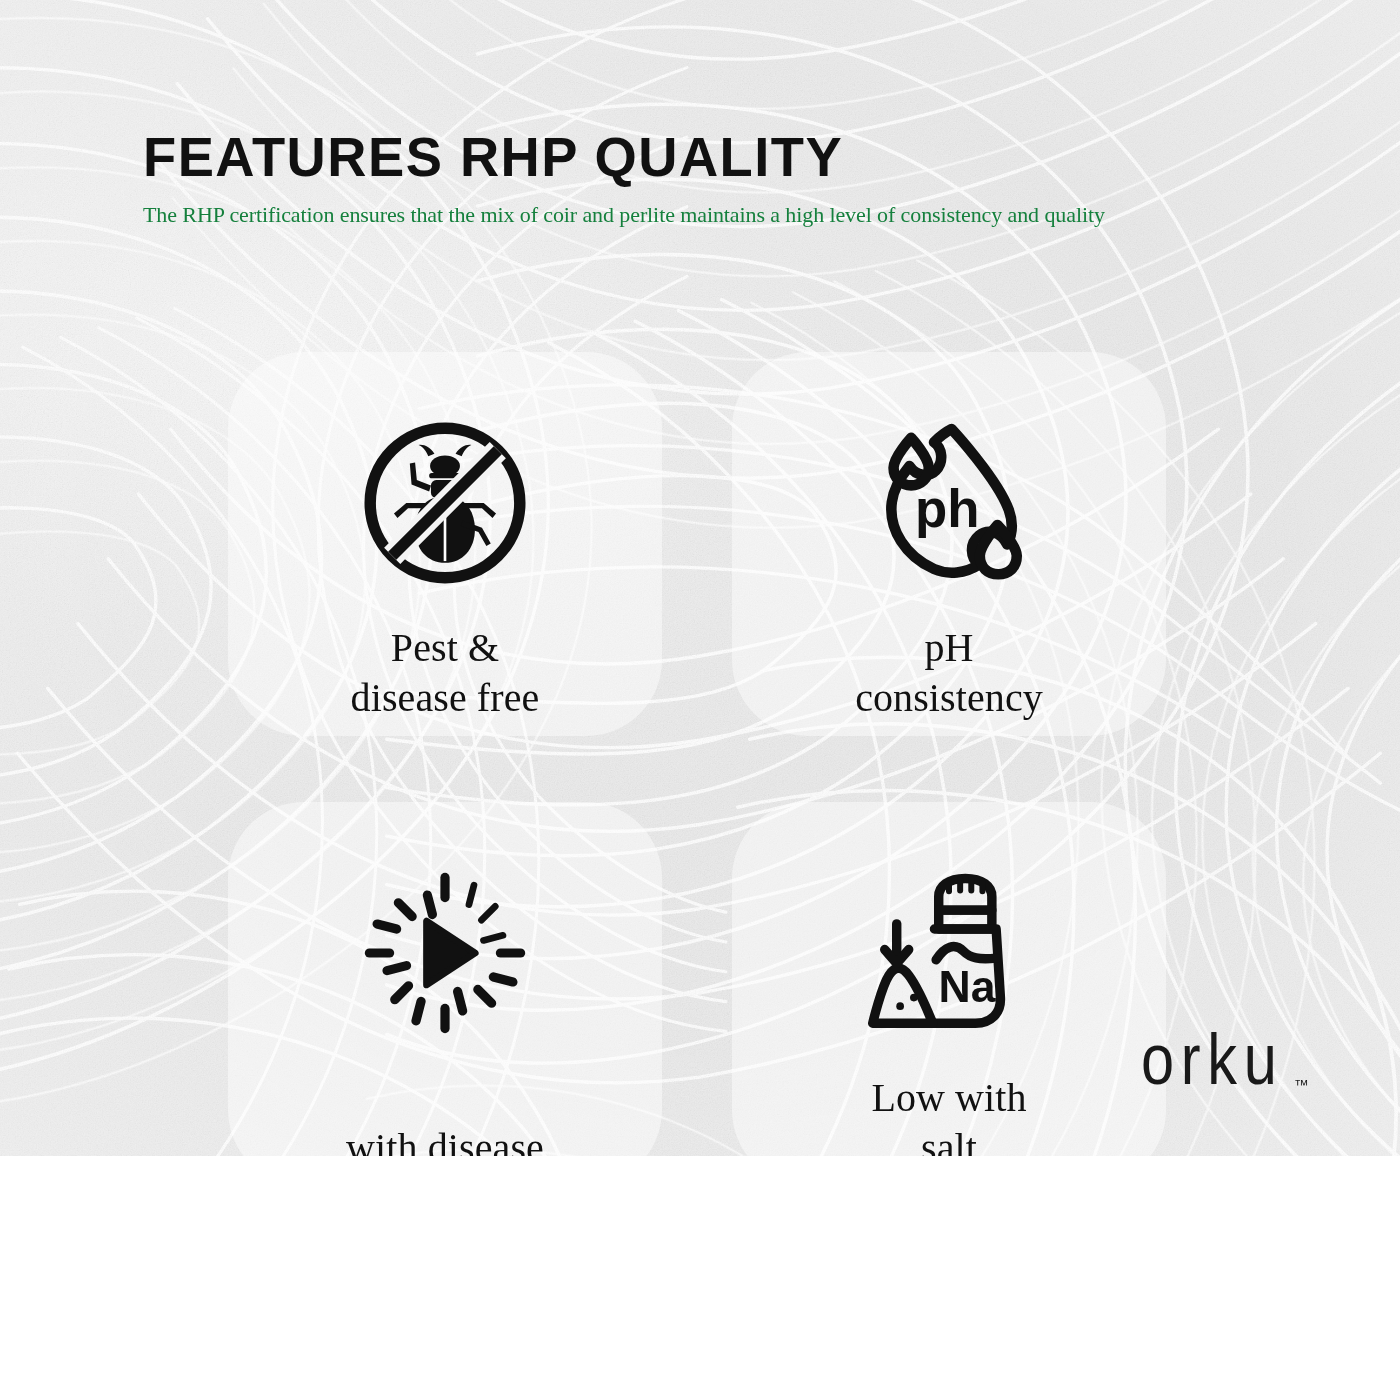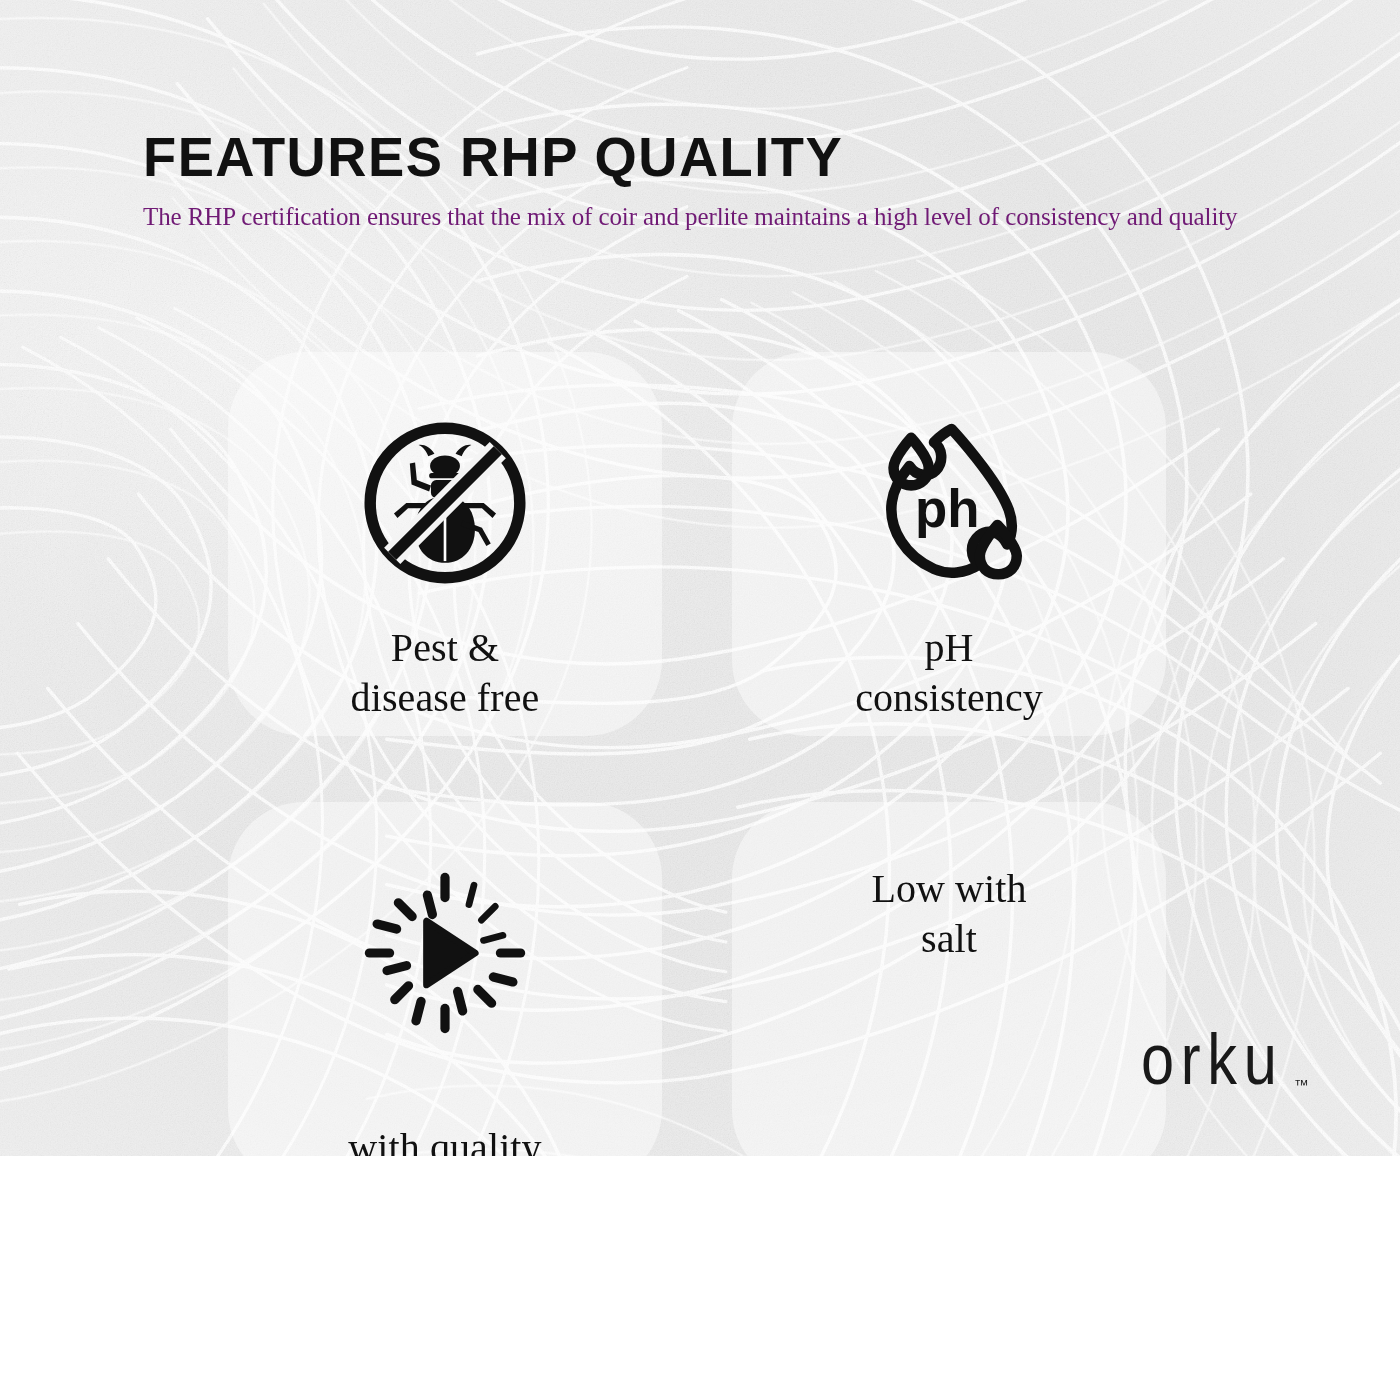--- a/index.html
+++ b/index.html
@@ -59,23 +59,23 @@
     letter-spacing: 1.5px;
     line-height: 1.02;
     color: #111111;
     margin: 0;
     transform: scaleX(.97);
     transform-origin: left center;
     white-space: nowrap;
   }
   .subtitle {
     font-family: "Liberation Serif", serif;
-    font-size: 25px;
+    font-size: 22px;
     line-height: 1.28;
-    color: #701a75;
+    color: #15803d;
     margin: 16px 0 0 0;
     max-width: 1100px;
     letter-spacing: -0.1px;
   }
 
   
   .grid {
     position: absolute;
     left: 228px;
     top: 352px;
@@ -344,25 +344,57 @@
             <line x1="10" y1="100" x2="34" y2="100"></line>
             <line x1="19.2" y1="65.5" x2="42.4" y2="71.5"></line>
             <line x1="44.5" y1="40.2" x2="60.9" y2="56.6"></line>
             <line x1="79" y1="31" x2="85" y2="54.2"></line>
           </g>
           <path d="M78 62 L78 138 L136 100 Z" fill="#111111" stroke="#111111" stroke-width="8" stroke-linejoin="round"></path>
         </svg>
       </div>
       <div class="card-label">
         <br>
-        <span>with quality</span>
+        <span>with disease</span>
       </div>
     </div>
 
     <div class="card">
+      <div class="card-icon">
+        <svg width="180" height="168" viewBox="0 0 210 196" xmlns="http://www.w3.org/2000/svg">
+          <g fill="none" stroke="#111111" stroke-width="11" stroke-linejoin="round" stroke-linecap="round">
+
+            <path d="M93 48 L93 32 C93 20 104 11 124 11 C144 11 155 20 155 32 L155 48 Z"></path>
+
+            <g stroke-width="7">
+              <line x1="105" y1="14" x2="105" y2="26"></line>
+              <line x1="118" y1="12" x2="118" y2="25"></line>
+              <line x1="131" y1="12" x2="131" y2="25"></line>
+              <line x1="144" y1="14" x2="144" y2="26"></line>
+            </g>
+
+            <rect x="93" y="48" width="62" height="22"></rect>
+
+            <path d="M88 70 L160 70 L165 150 C166 168 154 180 136 180 L84 180"></path>
+
+            <path d="M90 106 C100 90 112 86 122 96 C130 104 140 106 160 104"></path>
+
+            <path d="M16 180 L84 180 L86 180 C86 180 70 140 58 124 C50 113 42 113 35 124 C26 138 16 180 16 180 Z"></path>
+
+            <line x1="44" y1="64" x2="44" y2="108"></line>
+            <path d="M30 94 L44 110 L58 94"></path>
+          </g>
+
+          <g fill="#111111">
+            <circle cx="48" cy="160" r="4.5"></circle>
+            <circle cx="64" cy="150" r="4.5"></circle>
+          </g>
+          <text x="126" y="155" text-anchor="middle" font-family="Liberation Sans, sans-serif" font-size="52" font-weight="700" fill="#111111">Na</text>
+        </svg>
+      </div>
       <div class="card-label">
         <span>Low with</span><br>
         <span>salt</span>
       </div>
     </div>
 
   </div>
 
   <div class="logo">
     <span class="logo-word">orku</span>

